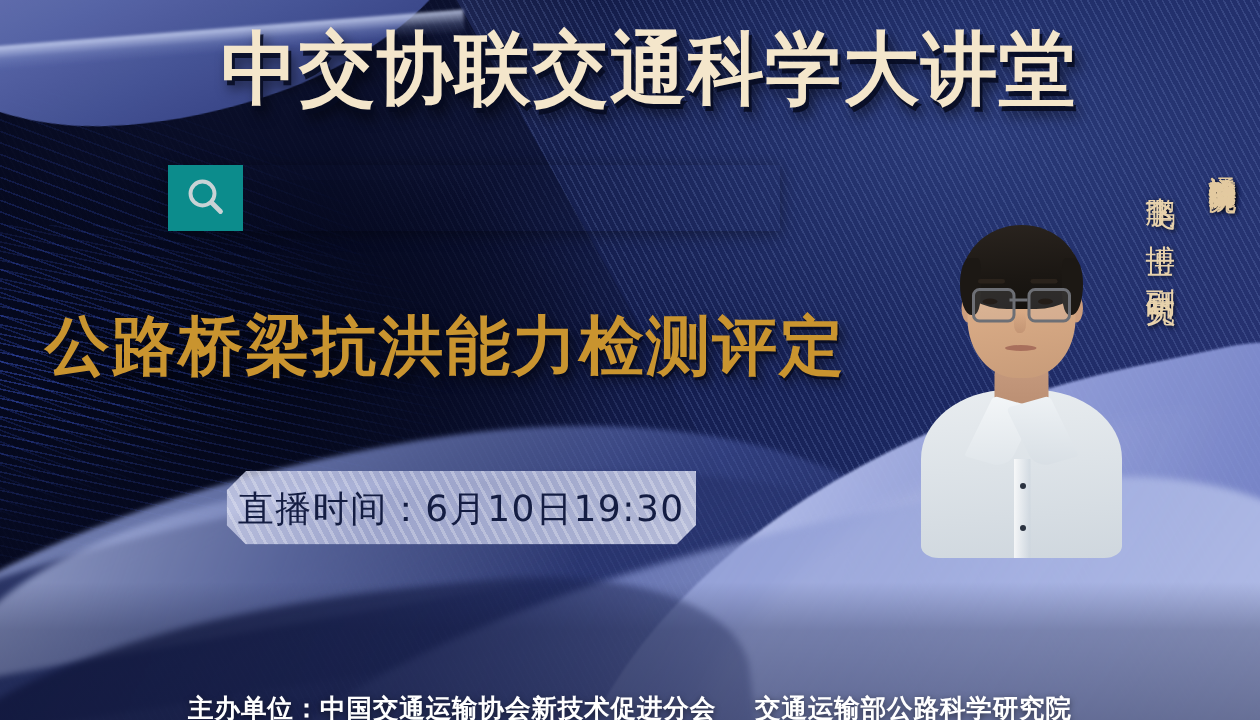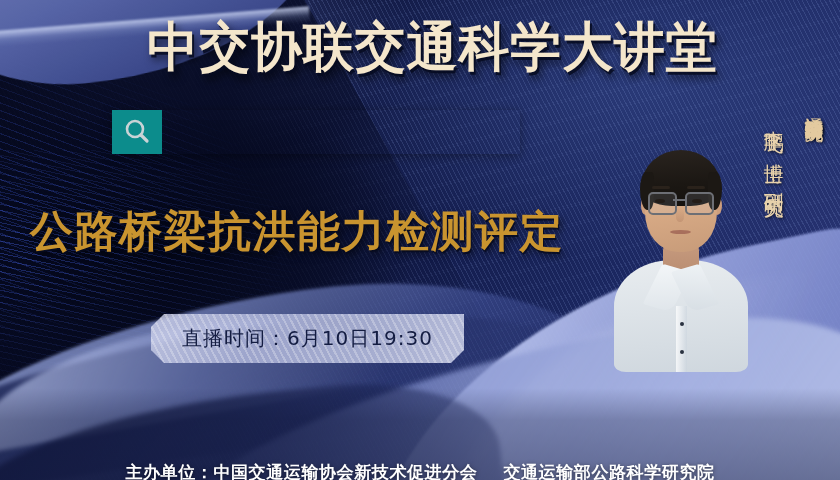--- a/index.html
+++ b/index.html
@@ -281,21 +281,21 @@
       rgba(255,255,255,0.26) 0px,
       rgba(255,255,255,0.26) 2px,
       rgba(0,0,0,0) 2px,
       rgba(0,0,0,0) 6px
     );
     pointer-events: none;
   }
   .time-text {
     position: relative;
     z-index: 2;
-    font-size: 20px;
+    font-size: 24px;
     letter-spacing: 1px;
     color: #141d42;
     white-space: nowrap;
     font-family: "DejaVu Sans", "Liberation Sans", sans-serif;
   }
 
   
   .v-text {
     position: absolute;
     writing-mode: vertical-rl;

